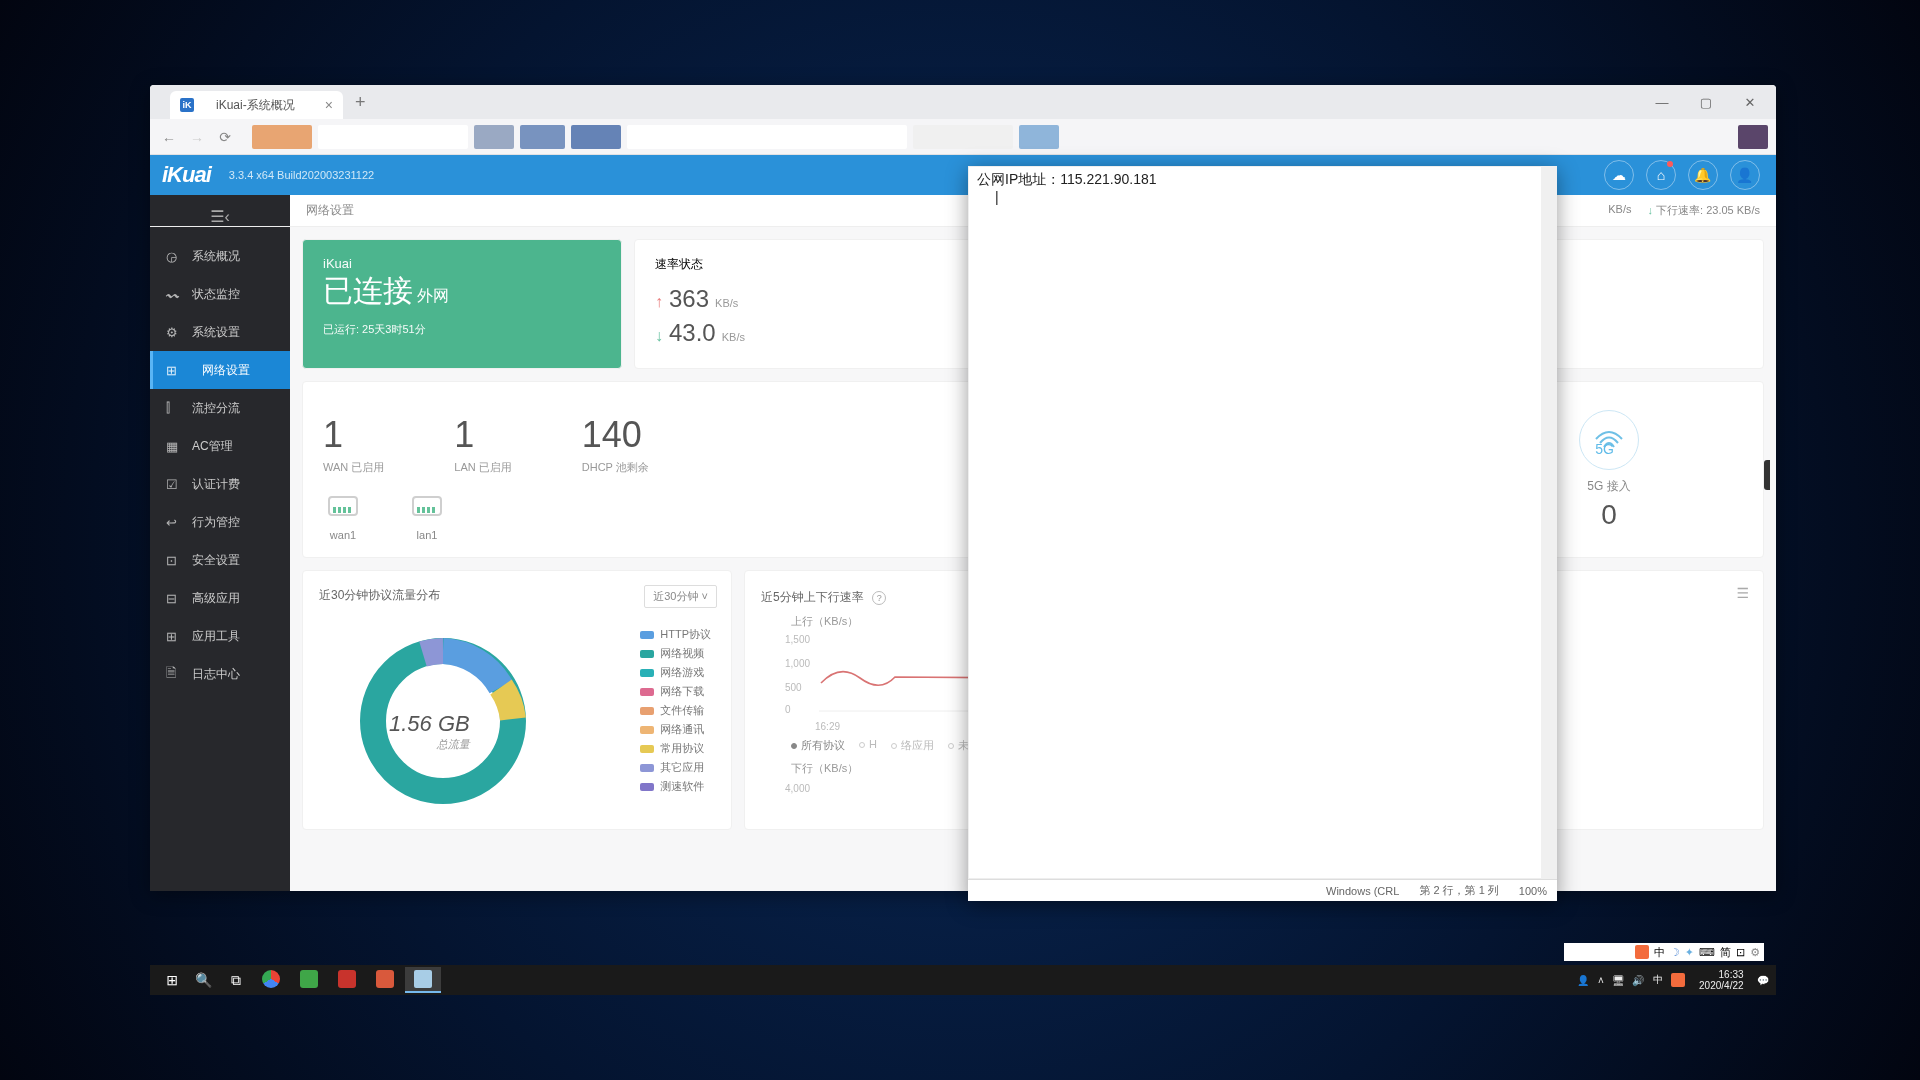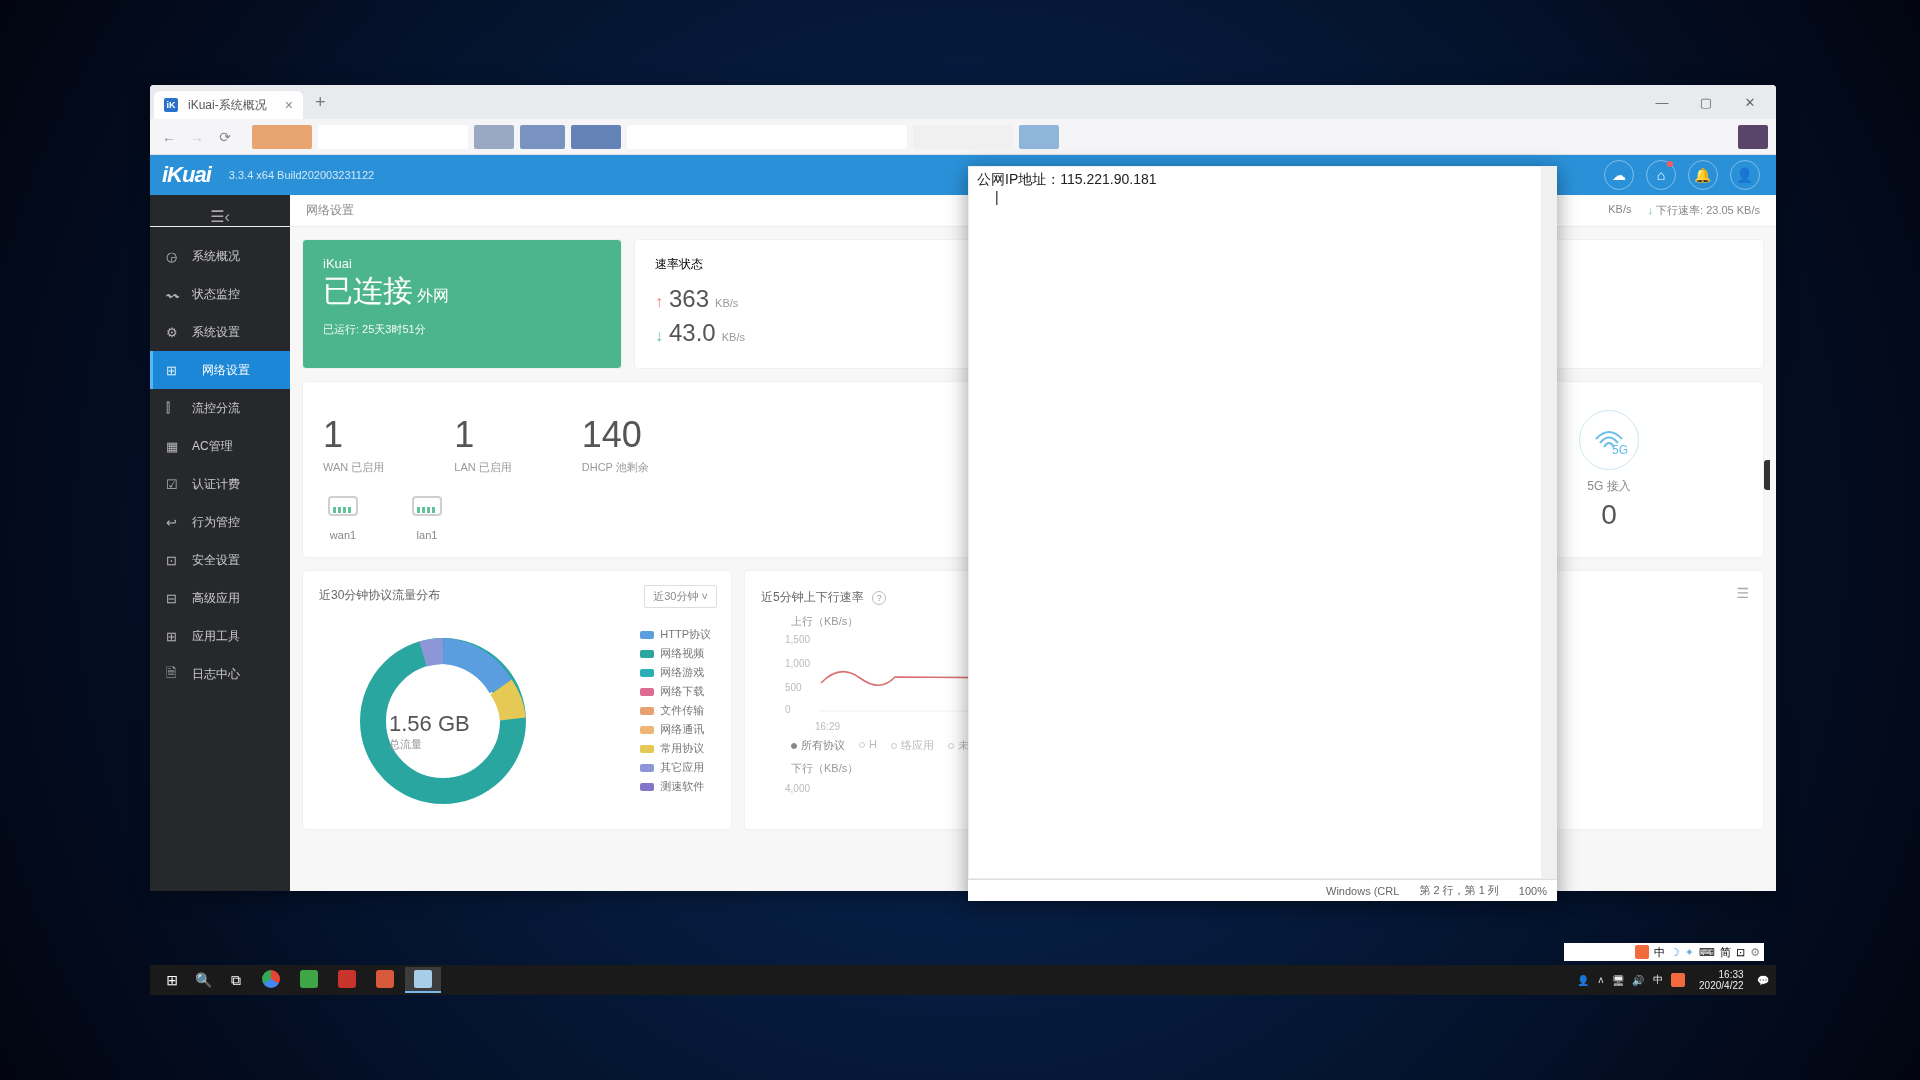--- a/index.html
+++ b/index.html
@@ -1,21 +1,21 @@
 <!DOCTYPE html>
 <html><head>
 <meta charset="utf-8">
 <style>
 * { margin: 0; padding: 0; box-sizing: border-box; font-family: "Microsoft YaHei", Arial, sans-serif; }
 body { background: radial-gradient(circle at 50% 50%, #0a2a5a 0%, #041430 60%, #020510 100%); width: 1920px; height: 1080px; overflow: hidden; position: relative; }
 
 
 .browser { position: absolute; left: 150px; top: 85px; width: 1626px; height: 806px; background: #fff; border-radius: 4px 4px 0 0; box-shadow: 0 4px 20px rgba(0,0,0,.4); overflow: hidden; }
 .tabbar { height: 34px; background: #e9eaed; display: flex; align-items: center; padding: 0 4px; }
-.tab { display: flex; align-items: center; gap: 10px; padding: 0 10px; height: 28px; background: #fff; border-radius: 6px 6px 0 0; margin-top: 6px; font-size: 12px; color: #555; }
+.tab { display: flex; align-items: center; gap: 22px; padding: 0 10px; height: 28px; background: #fff; border-radius: 6px 6px 0 0; margin-top: 6px; font-size: 12px; color: #555; margin-left: 16px; }
 .tab .favicon { width: 14px; height: 14px; background: #2a72c8; border-radius: 2px; display: flex; align-items: center; justify-content: center; color: #fff; font-size: 9px; font-weight: bold; }
 .tab .close { color: #888; font-size: 14px; margin-left: 8px; }
 .newtab { margin-left: 6px; color: #777; font-size: 18px; padding: 0 6px; }
 .win-ctrl { margin-left: auto; display: flex; }
 .win-ctrl span { width: 44px; height: 30px; display: flex; align-items: center; justify-content: center; color: #666; font-size: 13px; }
 
 .addrbar { height: 36px; background: #f5f5f7; display: flex; align-items: center; padding: 0 8px; gap: 6px; border-bottom: 1px solid #e1e1e3; }
 .addrbar .nav-ico { width: 22px; color: #888; font-size: 14px; text-align: center; }
 .addrpatch { height: 24px; border-radius: 2px; }
 
@@ -64,29 +64,29 @@
 .iface-stats { display: flex; gap: 70px; margin-top: 16px; }
 .iface-stat .num { font-size: 36px; font-weight: 300; color: #555; }
 .iface-stat .lbl { font-size: 11px; color: #999; margin-top: 4px; }
 .ports { display: flex; gap: 44px; margin-top: 18px; }
 .port { text-align: center; }
 .port-svg { width: 40px; height: 28px; }
 .port-label { font-size: 11px; color: #888; margin-top: 4px; }
 
 .wifi-card { width: 310px; margin-top: 12px; min-height: 170px; padding: 16px 20px; text-align: center; }
 .wifi-ico { width: 60px; height: 60px; border: 1px solid #cde7f5; border-radius: 50%; margin: 12px auto 8px; display: flex; align-items: center; justify-content: center; color: #5fbbe8; position: relative; }
-.wifi-ico .g5 { position: absolute; bottom: 12px; right: 10px; font-size: 12px; color: #5fbbe8; }
+.wifi-ico .g5 { position: absolute; bottom: 12px; right: 24px; font-size: 14px; color: #5fbbe8; }
 .wifi-lbl { font-size: 12px; color: #888; }
 .wifi-count { font-size: 28px; color: #555; margin-top: 4px; }
 
 .proto-card { width: 430px; height: 260px; padding: 16px; position: relative; }
 .proto-card .title { font-size: 12px; color: #666; }
 .time-sel { position: absolute; right: 14px; top: 14px; font-size: 11px; color: #888; border: 1px solid #ddd; padding: 3px 8px; border-radius: 2px; }
 .donut { position: absolute; left: 50px; top: 60px; }
-.donut-center { position: absolute; left: 86px; top: 140px; text-align: left; }
+.donut-center { position: absolute; left: 86px; top: 140px; text-align: right; font-style: italic; }
 .donut-center .v { font-size: 22px; color: #555; }
 .donut-center .t { font-size: 11px; color: #999; }
 .legend { position: absolute; right: 20px; top: 56px; font-size: 11px; color: #777; }
 .legend div { display: flex; align-items: center; gap: 6px; margin-bottom: 4px; }
 .legend .sw { width: 14px; height: 8px; border-radius: 2px; }
 
 .rate-chart-card { flex: 1; height: 260px; padding: 16px; position: relative; }
 .rate-chart-card .title { font-size: 12px; color: #666; }
 .help-ico { display: inline-block; width: 14px; height: 14px; border: 1px solid #bbb; border-radius: 50%; font-size: 9px; color: #999; text-align: center; line-height: 13px; margin-left: 4px; }
 .list-ico { position: absolute; right: 14px; top: 14px; color: #aaa; font-size: 14px; }

